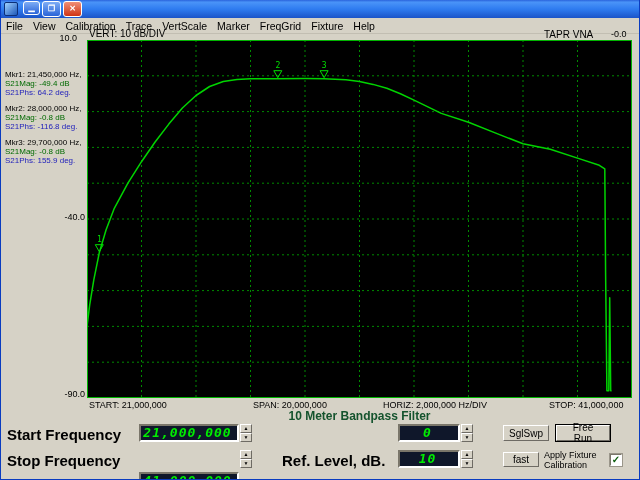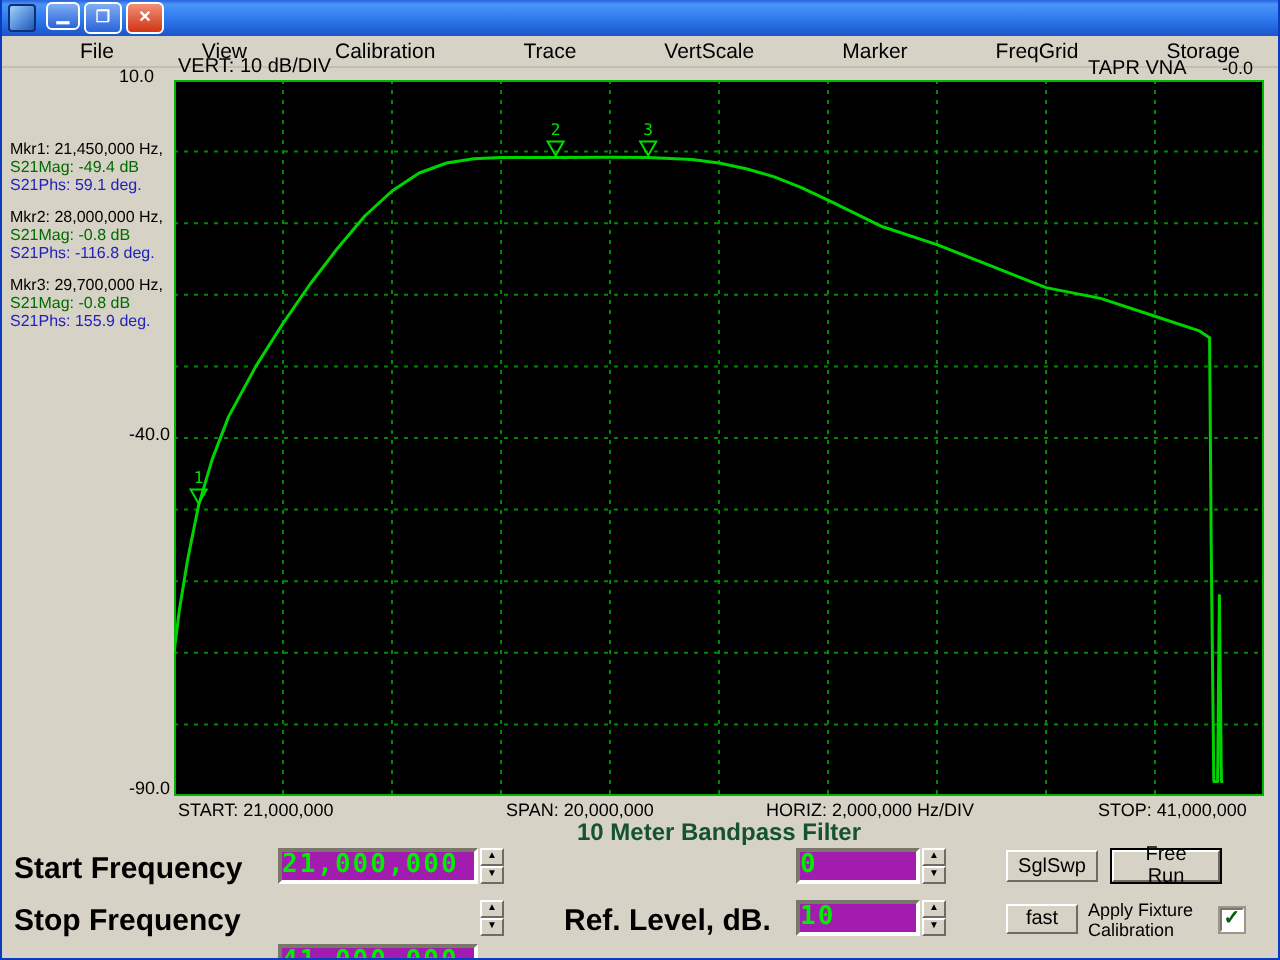--- a/index.html
+++ b/index.html
@@ -21,45 +21,45 @@
     text-shadow:1px 1px 1px #123a8a;white-space:nowrap;}
   .winbtns{display:flex;}
   .wbtn{width:17px;height:14px;margin-left:2px;display:inline-flex;align-items:center;justify-content:center;
     color:#fff;font-size:8px;font-weight:bold;border:1px solid #fff;border-radius:3px;
     background:linear-gradient(180deg,#7fadf5,#2a64d8);cursor:default;line-height:1;}
   .wbtn.min{align-items:flex-end;padding-bottom:2px;box-sizing:border-box;}
   .wbtn.close{background:linear-gradient(180deg,#f09078,#d03414);}
   
   .menubar{position:absolute;left:0;top:18px;width:640px;height:15px;background:#d6d2c6;
     border-bottom:1px solid #c2beb2;display:flex;align-items:center;}
-  .menuitem{font-size:10.5px;color:#000;padding:0 5px;white-space:nowrap;margin-left:34px;}
+  .menuitem{font-size:10.5px;color:#000;padding:0 5px;white-space:nowrap;}
   
   .lbl{position:absolute;font-size:10px;color:#000;white-space:nowrap;}
   .axlbl{position:absolute;font-size:9px;color:#000;width:40px;text-align:right;white-space:nowrap;}
   .mkpanel{position:absolute;left:4px;top:34px;width:84px;font-size:8px;line-height:9px;margin-top:36px;}
   .mkblock{margin-bottom:7px;}
   .mk-title{color:#000;white-space:nowrap;}
   .mk-mag{color:#006a00;white-space:nowrap;}
   .mk-phs{color:#2222bb;white-space:nowrap;}
   
   .plot{position:absolute;left:86px;top:40px;width:545px;height:358px;background:#000;}
   .plot svg{display:block;width:100%;height:100%;}
   .grid{stroke:#008a00;stroke-width:1;stroke-dasharray:2 3;}
   .frame{fill:none;stroke:#00b400;stroke-width:1;}
   .mk{fill:none;stroke:#00e000;stroke-width:1;}
   .mkt{fill:#00e000;font:8px "DejaVu Sans Mono",monospace;text-anchor:middle;}
   .caption{position:absolute;left:86px;top:409px;width:545px;text-align:center;
     font-size:12px;font-weight:bold;color:#14532d;}
   .scalelbl{position:absolute;font-size:9px;color:#000;white-space:nowrap;top:400px;}
   
   .ctl-label{position:absolute;font-size:15px;font-weight:bold;color:#000;white-space:nowrap;}
-  .field{position:absolute;height:18px;background:#a21caf;box-sizing:border-box;
+  .field{position:absolute;height:18px;background:#0f172a;box-sizing:border-box;
     border-top:2px solid #7a766a;border-left:2px solid #7a766a;
     border-bottom:2px solid #fff;border-right:2px solid #fff;
-    display:flex;align-items:center;justify-content:flex-start;padding-right:3px;}
+    display:flex;align-items:center;justify-content:center;padding-right:3px;font-style:italic;}
   .field span{color:#00ee00;font-family:"DejaVu Sans Mono",monospace;
     font-size:13px;font-weight:bold;letter-spacing:1px;line-height:14px;}
   .spinner{position:absolute;width:12px;height:18px;display:flex;flex-direction:column;}
   .spbtn{flex:1;background:#d6d2c6;border-top:1px solid #fff;border-left:1px solid #fff;
     border-bottom:1px solid #6e6b64;border-right:1px solid #6e6b64;
     font-size:5px;line-height:6px;text-align:center;color:#000;cursor:default;box-sizing:border-box;}
   .xpbtn{position:absolute;background:#d6d2c6;font-family:"Liberation Sans",sans-serif;
     font-size:10px;color:#000;
     border-top:1px solid #fff;border-left:1px solid #fff;
     border-bottom:1px solid #6e6b64;border-right:1px solid #6e6b64;
@@ -88,33 +88,33 @@
   </div>
 
   <div class="menubar">
     <span class="menuitem">File</span>
     <span class="menuitem">View</span>
     <span class="menuitem">Calibration</span>
     <span class="menuitem">Trace</span>
     <span class="menuitem">VertScale</span>
     <span class="menuitem">Marker</span>
     <span class="menuitem">FreqGrid</span>
-    <span class="menuitem">Storage</span>
+    <span class="menuitem">Fixture</span>
     <span class="menuitem">Help</span>
   </div>
 
   <div class="lbl" style="left:88px;top:28px;font-weight:normal;">VERT: 10 dB/DIV</div>
   <div class="lbl" style="left:543px;top:29px;">TAPR VNA</div>
   <div class="lbl" style="left:610px;top:29px;font-size:9px;">-0.0</div>
 
   <div class="mkpanel">
     <div class="mkblock">
       <div class="mk-title">Mkr1: 21,450,000 Hz,</div>
       <div class="mk-mag">S21Mag: -49.4 dB</div>
-      <div class="mk-phs">S21Phs: 59.1 deg.</div>
+      <div class="mk-phs">S21Phs: 64.2 deg.</div>
     </div>
     <div class="mkblock">
       <div class="mk-title">Mkr2: 28,000,000 Hz,</div>
       <div class="mk-mag">S21Mag: -0.8 dB</div>
       <div class="mk-phs">S21Phs: -116.8 deg.</div>
     </div>
     <div class="mkblock">
       <div class="mk-title">Mkr3: 29,700,000 Hz,</div>
       <div class="mk-mag">S21Mag: -0.8 dB</div>
       <div class="mk-phs">S21Phs: 155.9 deg.</div>

